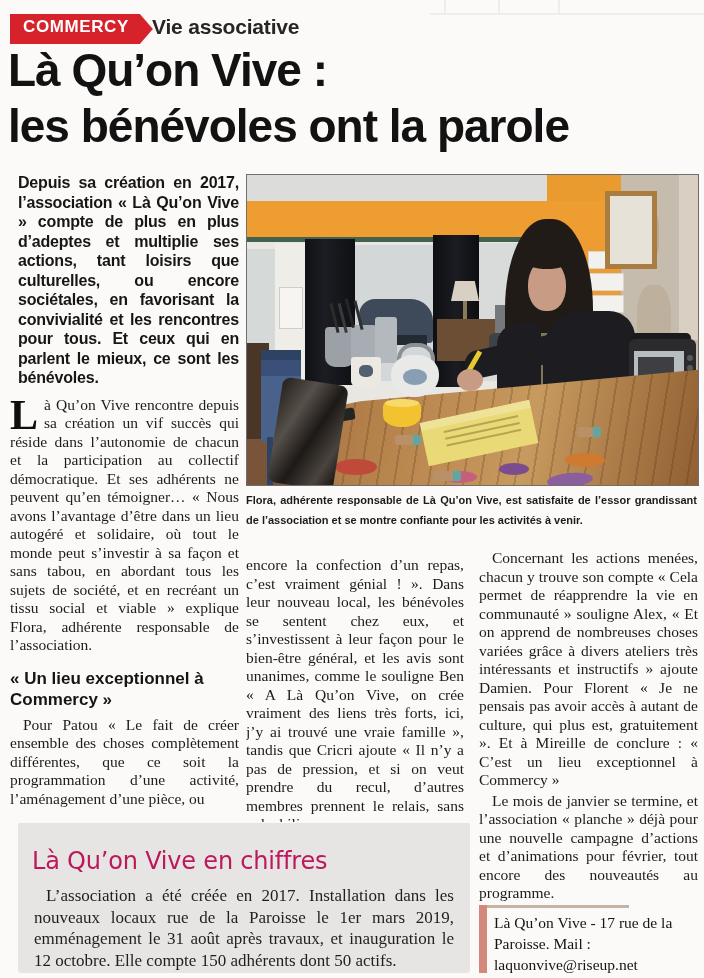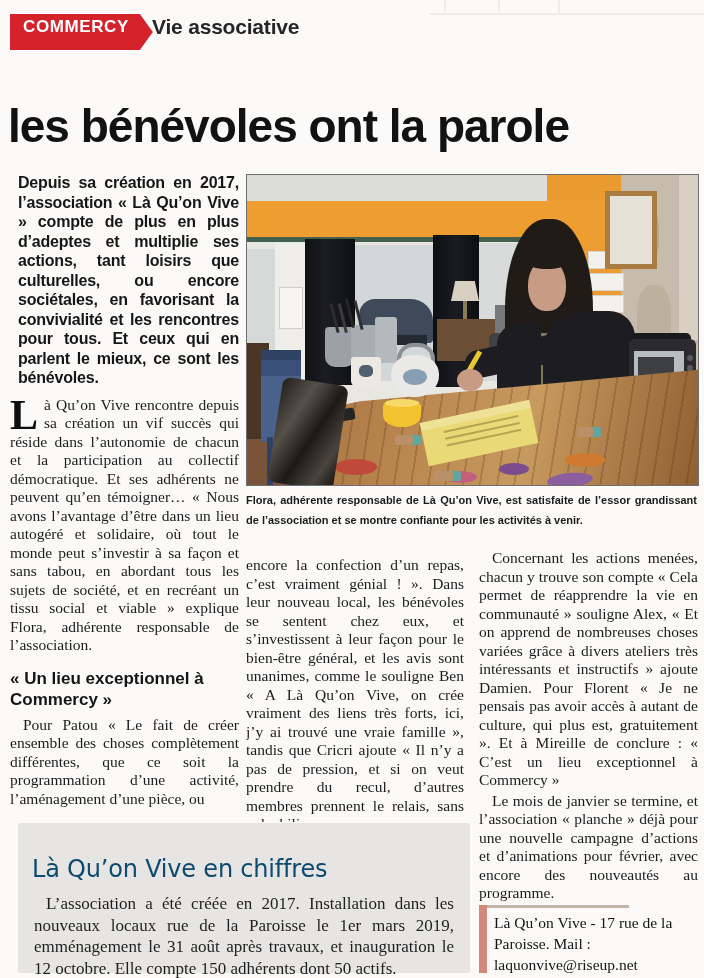--- a/index.html
+++ b/index.html
@@ -2,21 +2,21 @@
 <html lang="fr"><head>
 <meta charset="utf-8">
 <style>
   html,body{margin:0;padding:0;}
   .page{position:relative;width:704px;height:978px;background:#fbfaf8;overflow:hidden;
         font-family:"Liberation Serif",serif;color:#1d1d1d;}
   .gridline{position:absolute;background:#eeedea;}
   
   .badge{position:absolute;left:10px;top:14px;height:26px;background:#d6222b;color:#fff;
          font-family:"Liberation Sans",sans-serif;font-weight:700;font-size:17px;letter-spacing:.6px;
-         line-height:26px;padding:0 24px 10px 13px;
+         line-height:26px;padding:0 24px 4px 13px;
          clip-path:polygon(0 0,calc(100% - 13px) 0,100% 50%,calc(100% - 13px) 100%,0 100%);}
   .kicker{position:absolute;left:152px;top:15px;font-family:"Liberation Sans",sans-serif;
           font-weight:700;font-size:21px;color:#262626;letter-spacing:-.2px;}
   .headline{position:absolute;left:8px;top:42px;width:692px;font-family:"Liberation Sans",sans-serif;
             font-weight:700;font-size:46px;line-height:56px;color:#121212;letter-spacing:-1px;}
   
   .col{position:absolute;text-align:justify;}
   .col-left{left:10px;top:173px;width:229px;height:676px;overflow:hidden;}
   .lead{font-family:"Liberation Sans",sans-serif;font-weight:700;font-size:16px;line-height:19.5px;
         color:#161616;letter-spacing:-.2px;margin:0 0 8px 8px;}
@@ -31,43 +31,43 @@
   .col-right p{margin:0 0 2px 0;}
   
   .photo{position:absolute;left:246px;top:174px;width:451px;height:310px;background:#e8e7e2;
          border:1px solid #6f6f6f;overflow:hidden;}
   .s{position:absolute;display:block;}
   .caption{position:absolute;left:246px;top:490px;width:451px;font-family:"Liberation Sans",sans-serif;
            font-weight:700;font-size:11px;line-height:20px;color:#1b1b1b;text-align:justify;}
   
   .chiffres{position:absolute;left:18px;top:823px;width:452px;height:150px;background:#e6e5e3;
             border-radius:2px;}
-  .chiffres h2{margin:32px 16px 10px 14px;font-family:"DejaVu Sans",sans-serif;font-weight:400;
-               font-size:24px;color:#0c4a6e;letter-spacing:-.2px;}
+  .chiffres h2{margin:24px 16px 10px 14px;font-family:"DejaVu Sans",sans-serif;font-weight:400;
+               font-size:24px;color:#be185d;letter-spacing:-.2px;}
   .chiffres p{margin:0 16px;font-size:17px;line-height:21.5px;text-align:justify;text-indent:12px;color:#1f1f1f;}
   
   .contact{position:absolute;left:479px;top:903px;width:220px;height:72px;}
   .contact .bar{position:absolute;left:0;top:2px;width:8px;height:68px;background:#d2887a;}
   .contact .rule{position:absolute;left:8px;top:2px;width:142px;height:3px;background:#c3b4a8;}
   .contact .txt{position:absolute;left:15px;top:9px;width:202px;font-size:15.5px;line-height:21px;color:#141414;}
 </style>
 </head>
 <body>
 
 <div class="page">
 
   <span class="gridline" style="left:430px;top:13px;width:274px;height:2px;"></span>
   <span class="gridline" style="left:444px;top:0;width:2px;height:13px;"></span>
   <span class="gridline" style="left:498px;top:0;width:2px;height:13px;"></span>
   <span class="gridline" style="left:558px;top:0;width:2px;height:13px;"></span>
 
   <div class="badge"><span>COMMERCY</span></div>
   <div class="kicker">Vie associative</div>
   <h1 class="headline" style="margin:0;">
-    <br>
+    <span>Là Qu’on Vive :</span><br>
     <span>les bénévoles ont la parole</span>
   </h1>
 
   <div class="col col-left">
     <p class="lead">Depuis sa création en 2017, l’association « Là Qu’on Vive » compte de plus en plus d’adeptes et multiplie ses actions, tant loisirs que culturelles, ou encore sociétales, en favorisant la convivialité et les rencontres pour tous. Et ceux qui en parlent le mieux, ce sont les bénévoles.</p>
     <p class="bodytxt"><span class="dropcap">L</span><span>à Qu’on Vive rencontre depuis sa création un vif succès qui réside dans l’autonomie de chacun et la participation au collectif démocratique. Et ses adhérents ne peuvent qu’en témoigner… « Nous avons l’avantage d’être dans un lieu autogéré et solidaire, où tout le monde peut s’investir à sa façon et sans tabou, en abordant tous les sujets de société, et en recréant un tissu social et viable » explique Flora, adhérente responsable de l’association.</span></p>
     <h3 class="subhead">« Un lieu exceptionnel à Commercy »</h3>
     <p class="bodytxt indent">Pour Patou « Le fait de créer ensemble des choses complètement différentes, que ce soit la programmation d’une activité, l’aménagement d’une pièce, ou</p>
   </div>
 
@@ -156,21 +156,21 @@
   </div>
 
   <div class="caption">Flora, adhérente responsable de Là Qu’on Vive, est satisfaite de l’essor grandissant de l’association et se montre confiante pour les activités à venir.</div>
 
   <div class="col col-mid">
     <p class="bodytxt">encore la confection d’un repas, c’est vraiment génial ! ». Dans leur nouveau local, les bénévoles se sentent chez eux, et s’investissent à leur façon pour le bien-être général, et les avis sont unanimes, comme le souligne Ben « A Là Qu’on Vive, on crée vraiment des liens très forts, ici, j’y ai trouvé une vraie famille », tandis que Cricri ajoute « Il n’y a pas de pression, et si on veut prendre du recul, d’autres membres prennent le relais, sans culpabiliser ».</p>
   </div>
 
   <div class="col col-right">
     <p class="bodytxt indent">Concernant les actions menées, chacun y trouve son compte « Cela permet de réapprendre la vie en communauté » souligne Alex, « Et on apprend de nombreuses choses variées grâce à divers ateliers très intéressants et instructifs » ajoute Damien. Pour Florent « Je ne pensais pas avoir accès à autant de culture, qui plus est, gratuitement ». Et à Mireille de conclure : « C’est un lieu exceptionnel à Commercy »</p>
-    <p class="bodytxt indent">Le mois de janvier se termine, et l’association « planche » déjà pour une nouvelle campagne d’actions et d’animations pour février, avec encore des nouveautés au programme.</p>
+    <p class="bodytxt indent">Le mois de janvier se termine, et l’association « planche » déjà pour une nouvelle campagne d’actions et d’animations pour février, tout encore des nouveautés au programme.</p>
   </div>
 
   <div class="chiffres">
     <h2>Là Qu’on Vive en chiffres</h2>
     <p>L’association a été créée en 2017. Installation dans les nouveaux locaux rue de la Paroisse le 1er mars 2019, emménagement le 31 août après travaux, et inauguration le 12 octobre. Elle compte 150 adhérents dont 50 actifs.</p>
   </div>
 
   <div class="contact">
     <span class="bar"></span>
     <span class="rule"></span>

